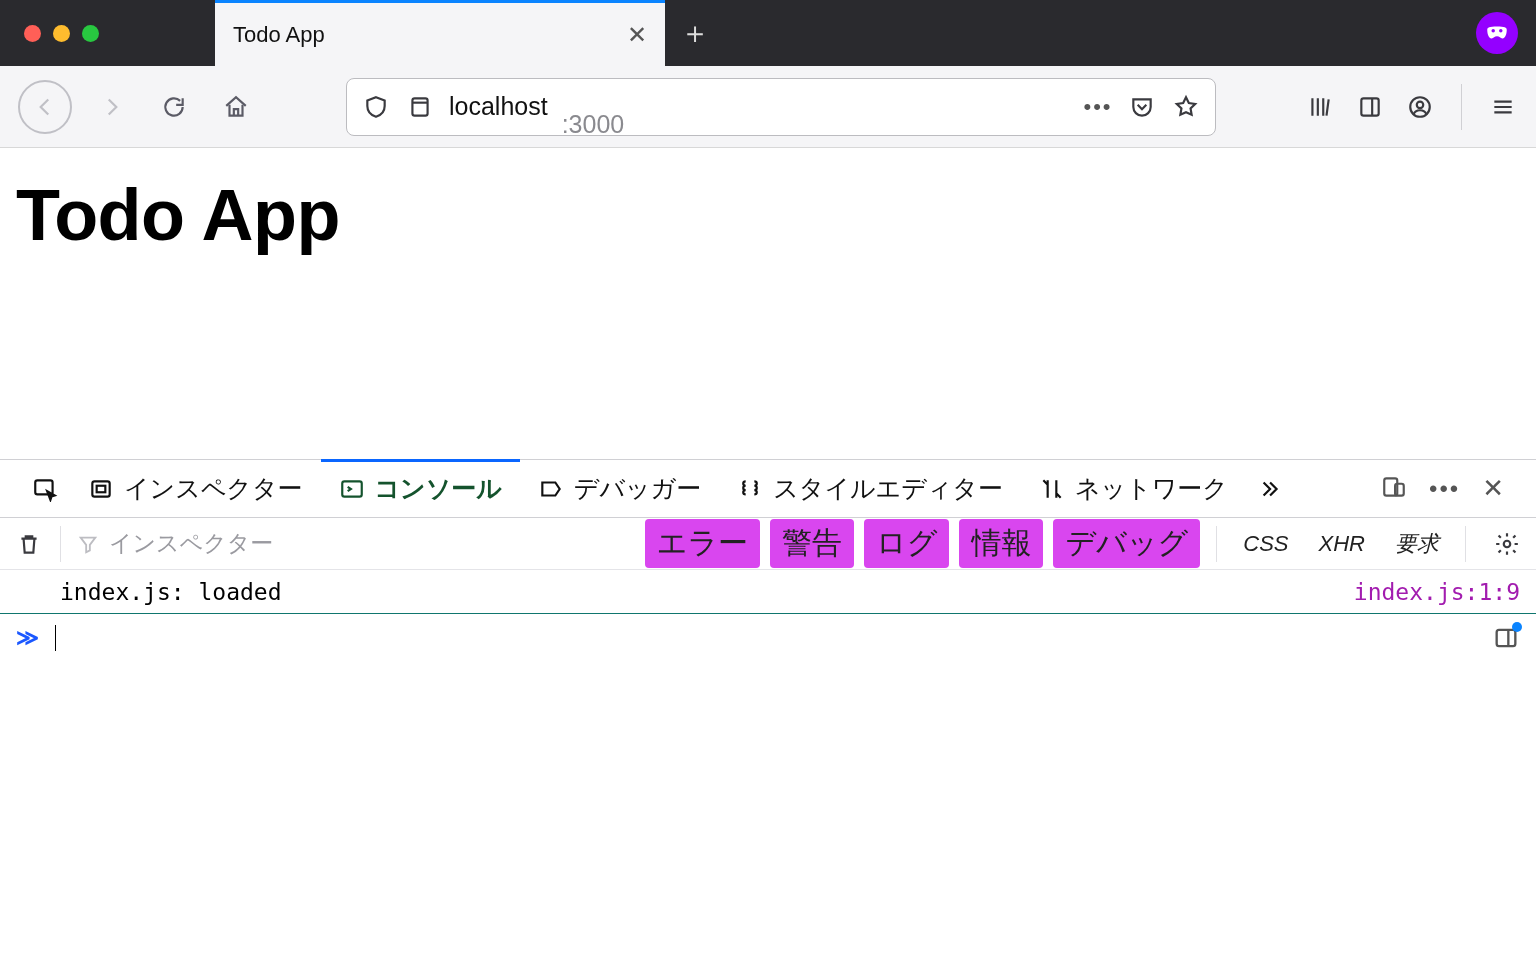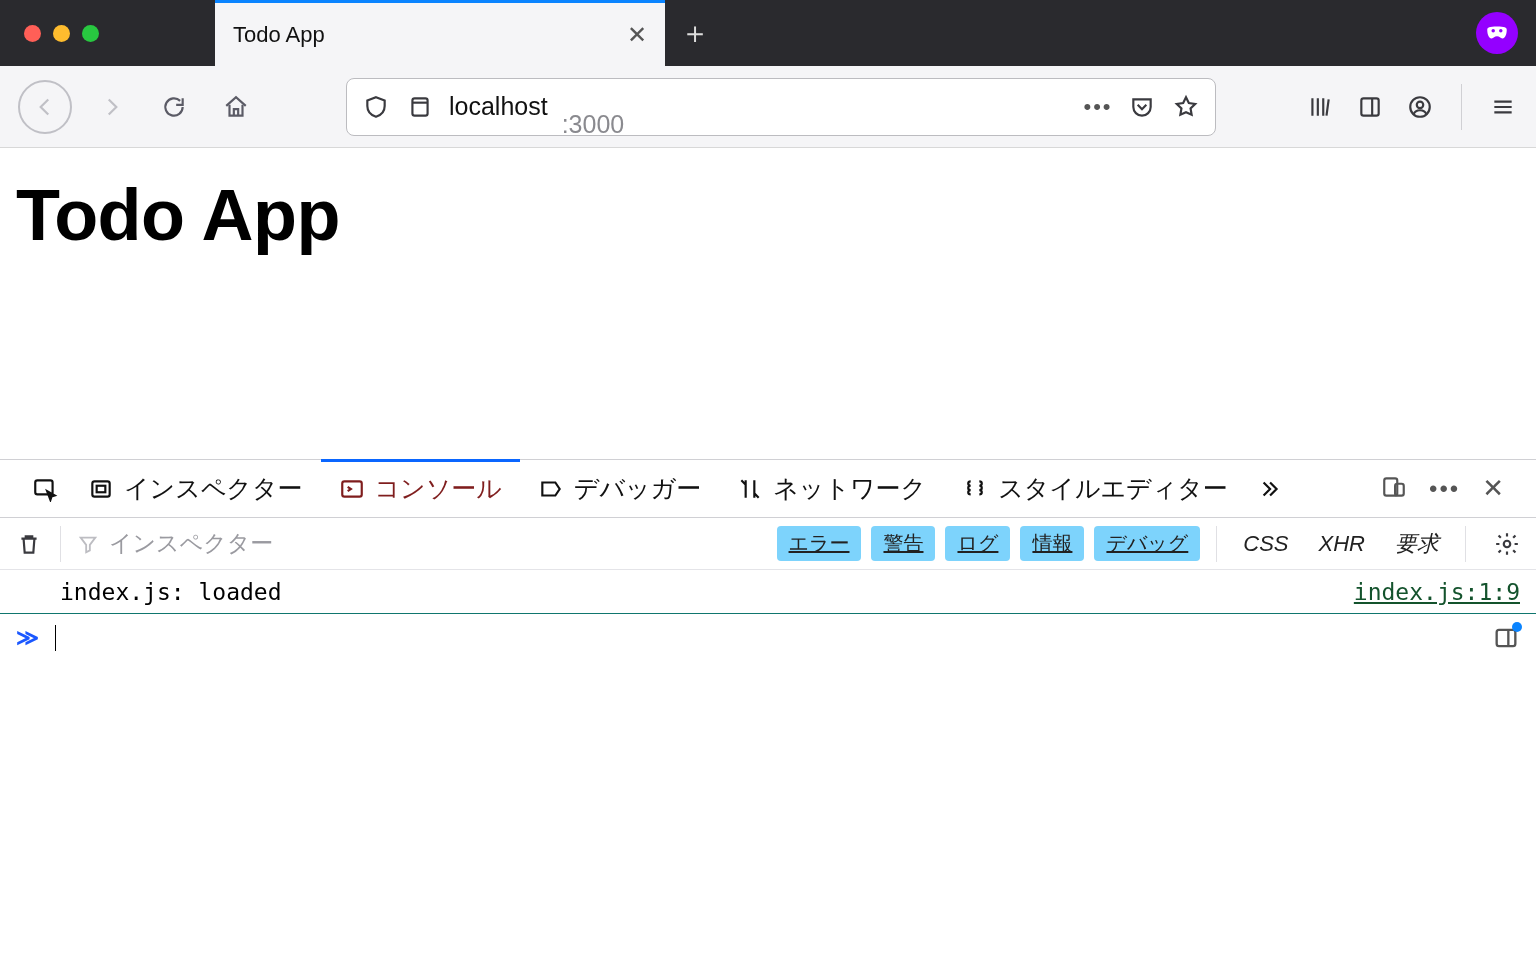--- a/index.html
+++ b/index.html
@@ -27,34 +27,34 @@
   .icon-slot svg{width:26px;height:26px;stroke:currentColor;fill:none;stroke-width:2;}
   .nav-right{margin-left:auto;display:flex;align-items:center;gap:20px;}
   .nav-divider{width:1px;height:46px;background:#d0d0d4;margin:0 6px;}
   
   .page { height: 311px; padding: 26px 16px; background:#fff;}
   .page h1 { font-size:72px; font-weight:800; letter-spacing:-0.5px;}
   
   .devtools { border-top:1px solid #d0d0d4; display:flex; flex-direction:column; height:501px;}
   .dt-tabs { height:58px; display:flex; align-items:stretch; border-bottom:1px solid #d0d0d4; padding:0 24px;}
   .dt-tab { display:flex; align-items:center; gap:10px; padding:0 18px; font-size:25px; color:#111; position:relative;}
-  .dt-tab.active{color:#7f1d1d;}
+  .dt-tab.active{color:#14532d;font-weight:bold;}
   .dt-tab.active::after{content:"";position:absolute;left:0;right:0;top:-1px;height:3px;background:#0a66ff;}
   .dt-tab svg,.dt-icon svg{width:26px;height:26px;stroke:currentColor;fill:none;stroke-width:2;}
   .dt-tabs-right{margin-left:auto;display:flex;align-items:center;gap:22px;color:#555;padding-right:8px;}
   .dt-toolbar{height:52px;display:flex;align-items:center;border-bottom:1px solid #e4e4e8;padding:0 14px;gap:10px;}
   .dt-trash{color:#3a3a3f;}
   .dt-sep{width:1px;height:36px;background:#e0e0e4;margin:0 6px;}
   .dt-filter{flex:1;display:flex;align-items:center;gap:10px;color:#9a9aa0;font-size:23px;}
   .dt-filter svg{width:22px;height:22px;stroke:#bdbdc2;fill:none;stroke-width:2;}
-  .dt-chip{background:#7dd3fc;border-radius:4px;padding:4px 12px;font-size:20px;color:#222;text-decoration:underline;}
+  .dt-chip{background:#d946ef;border-radius:4px;padding:4px 12px;font-size:30px;color:#222;}
   .dt-plain{font-size:22px;color:#222;padding:4px 10px;font-style:italic;}
   .dt-gear{margin-left:10px;color:#3a3a3f;}
   .dt-log{height:44px;display:flex;align-items:center;padding:0 16px 0 60px;font-family:Menlo,Consolas,monospace;font-size:23px;border-bottom:1px solid #0f766e;}
-  .dt-log .src{margin-left:auto;color:#14532d;text-decoration:underline;}
+  .dt-log .src{margin-left:auto;color:#a21caf;}
   .dt-input-row{height:48px;display:flex;align-items:center;padding:0 16px;gap:16px;}
   .dt-prompt{color:#1a57ff;font-size:22px;font-weight:700;}
   .dt-caret{width:1px;height:26px;background:#000;}
   .dt-panel-toggle{margin-left:auto;display:flex;align-items:center;gap:2px;position:relative;}
   .dt-panel-toggle .dot{width:10px;height:10px;border-radius:50%;background:#0a84ff;position:absolute;top:-2px;right:-2px;}
 </style>
 </head>
 <body>
 
 <div class="title-bar">
@@ -185,29 +185,29 @@
       <span>コンソール</span>
     </div>
     <div class="dt-tab">
       <svg viewBox="0 0 24 24">
           <path d="M4 6h12l4 6-4 6H4z"></path>
         </svg>
       <span>デバッガー</span>
     </div>
     <div class="dt-tab">
       <svg viewBox="0 0 24 24">
+          <path d="M8 5c-3 0-3 4 0 4-3 0-3 4 0 4-3 0-3 4 0 4M16 5c3 0 3 4 0 4 3 0 3 4 0 4 3 0 3 4 0 4"></path>
+        </svg>
+      <span>スタイルエディター</span>
+    </div>
+    <div class="dt-tab">
+      <svg viewBox="0 0 24 24">
           <path d="M8 4v16M16 4v16M8 8l-4-4M16 16l4 4"></path>
         </svg>
       <span>ネットワーク</span>
-    </div>
-    <div class="dt-tab">
-      <svg viewBox="0 0 24 24">
-          <path d="M8 5c-3 0-3 4 0 4-3 0-3 4 0 4-3 0-3 4 0 4M16 5c3 0 3 4 0 4 3 0 3 4 0 4 3 0 3 4 0 4"></path>
-        </svg>
-      <span>スタイルエディター</span>
     </div>
     <div class="dt-tab" style="padding:0 10px;">
       <svg viewBox="0 0 24 24">
           <path d="M7 6l6 6-6 6M13 6l6 6-6 6"></path>
         </svg>
     </div>
     <div class="dt-tabs-right">
       <span class="dt-icon">
         <svg viewBox="0 0 24 24">
             <rect x="3" y="4" width="12" height="16" rx="2"></rect>

